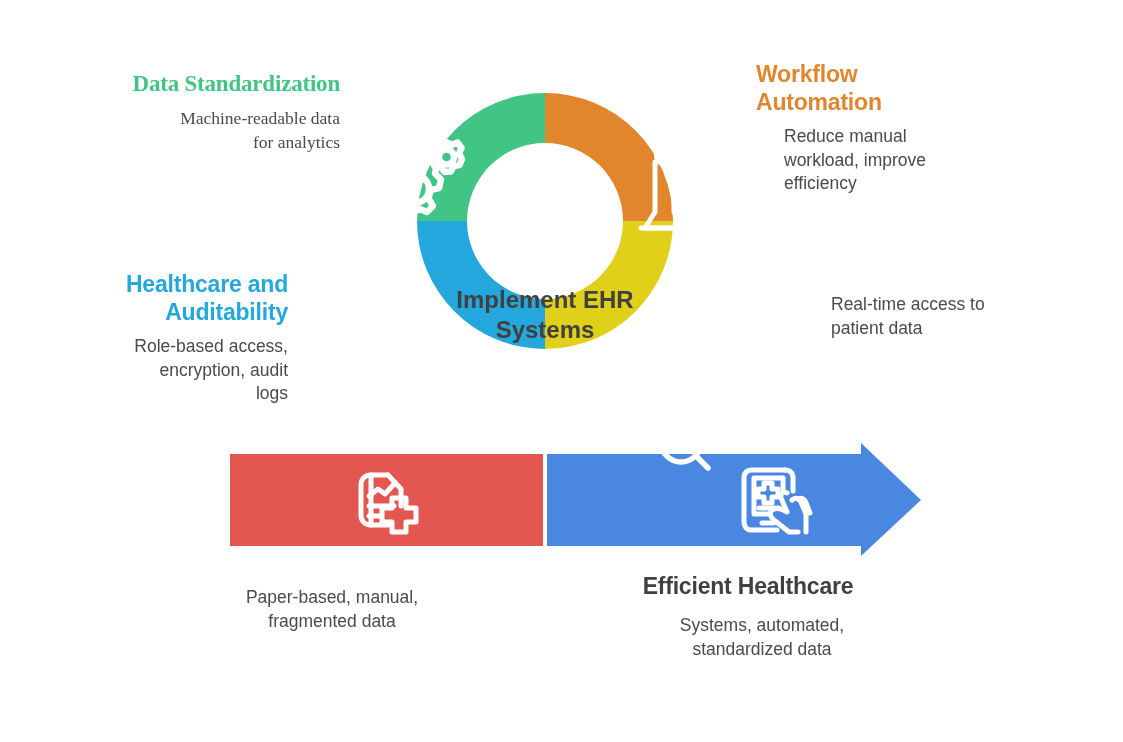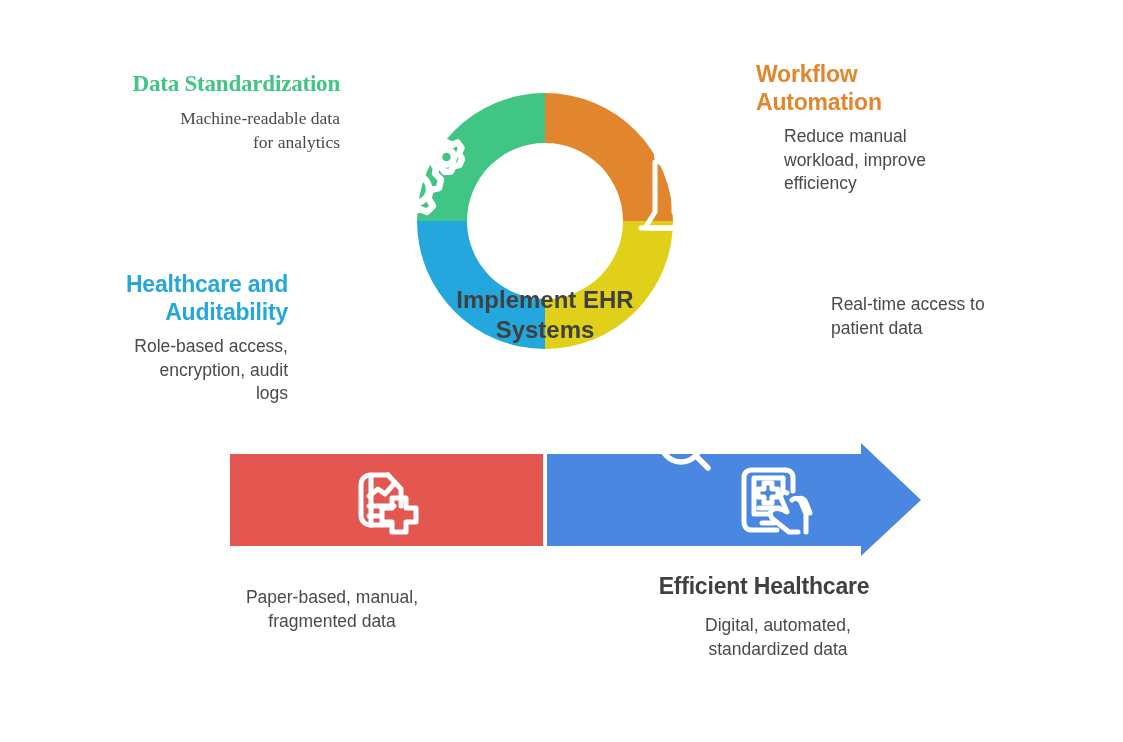--- a/index.html
+++ b/index.html
@@ -44,21 +44,21 @@
 
   .gap-sm .desc { margin-top: 9px; }
   .gap-md .desc { margin-top: 11px; }
 
   
   #label-data-standardization { left: 128px; top: 70px;  width: 212px; font-family: Liberation Serif, serif; }
   #label-workflow-automation  { left: 756px; top: 60px;  width: 220px; }
   #label-compliance           { left: 100px; top: 270px; width: 188px; }
   #label-clinical-visibility  { left: 803px; top: 282px; width: 215px; }
   #label-inefficient          { left: 192px; top: 572px; width: 252px; }
-  #label-efficient            { left: 638px; top: 572px; width: 252px; }
+  #label-efficient            { left: 622px; top: 572px; width: 252px; }
 
   #label-inefficient .title,
   #label-efficient  .title { color: #404040; font-size: 23px; }
   #label-inefficient .desc,
   #label-efficient  .desc  { margin-top: 14px; }
 
   .center-text {
     position: absolute;
     left: 425px;
     top: 285px;
@@ -212,16 +212,16 @@
 <div class="lbl left-align gap-md" id="label-clinical-visibility">
   <span class="desc">Real-time access to patient data</span>
 </div>
 
 <div class="lbl center-align" id="label-inefficient">
   <span class="desc">Paper-based, manual, fragmented data</span>
 </div>
 
 <div class="lbl center-align" id="label-efficient">
   <span class="title">Efficient Healthcare</span>
-  <span class="desc">Digital, automated, standardized data</span>
+  <span class="desc">Systems, automated, standardized data</span>
 </div>
 
 <div class="center-text" style="color: rgb(64, 64, 64);">Implement EHR Systems</div>
 
 </body></html>

